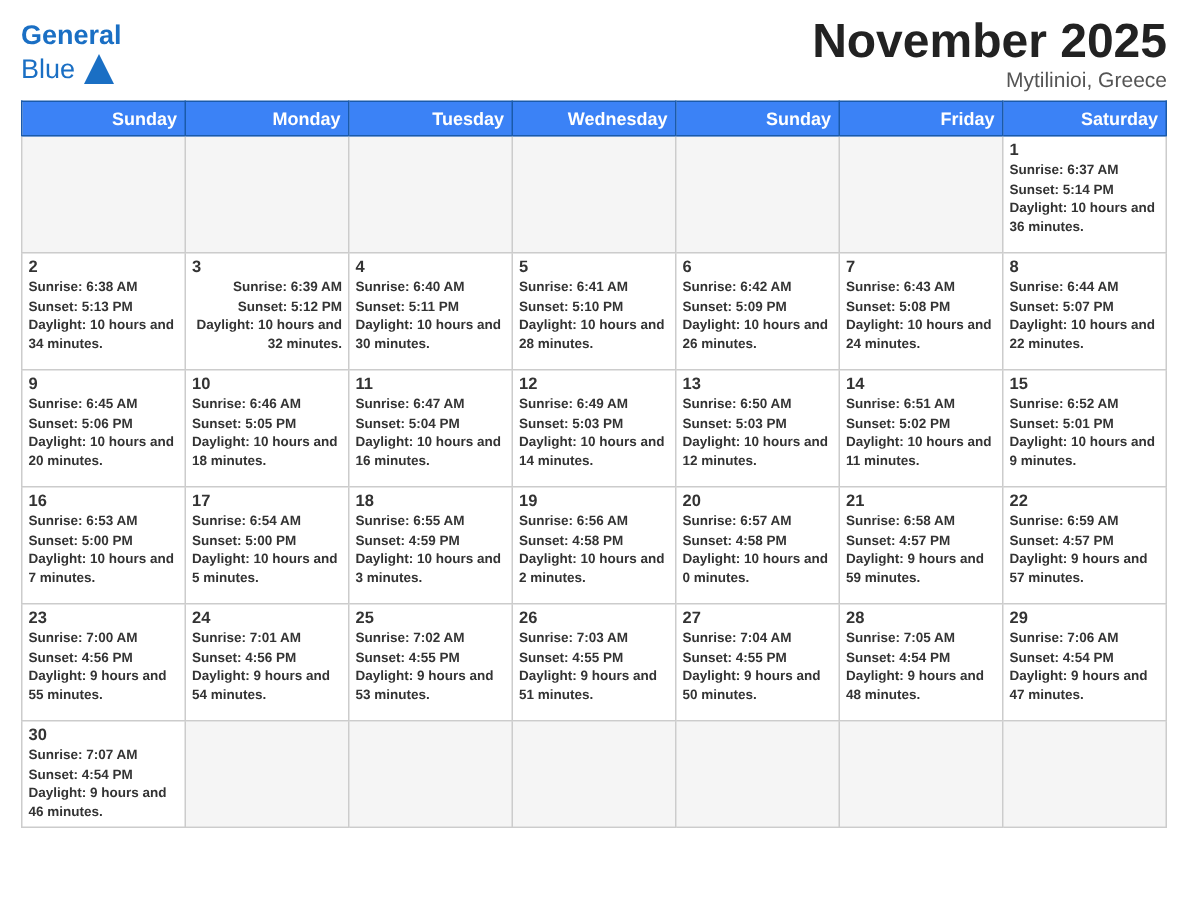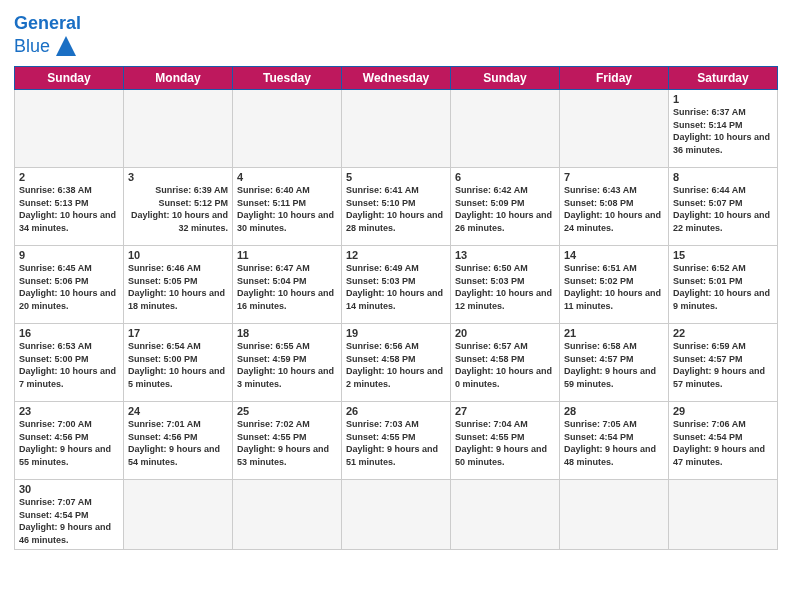--- a/index.html
+++ b/index.html
@@ -52,26 +52,26 @@
     .location {
       font-size: 14px;
       color: #555;
     }
     .calendar {
       width: 100%;
       border-collapse: collapse;
       table-layout: fixed;
     }
     .calendar th {
-      background: #be185d;
+      background: #3b82f6;
       color: white;
       font-size: 12px;
       font-weight: bold;
       padding: 4px 5px;
-      text-align: center;
+      text-align: right;
       border: 1px solid #1a5aaa;
     }
     .calendar td {
       vertical-align: top;
       border: 1px solid #ccc;
       padding: 3px 4px;
       font-size: 9.5px;
       color: #333;
       background: #fff;
       height: 78px;
@@ -107,20 +107,24 @@
           <span>General</span>
         </div>
         <div style="display:flex;align-items:center;">
           <span style="font-size:18px;font-weight:normal;color:#1a6fc4;">Blue</span>
           <svg class="logo-icon" viewBox="0 0 28 28">
             <polygon points="4,24 14,4 24,24" fill="#1a6fc4"></polygon>
           </svg>
         </div>
       </div>
     </div>
+    <div class="title-block">
+      <div class="month-title">November 2025</div>
+      <div class="location">Mytilinioi, Greece</div>
+    </div>
   </div>
 
   <table class="calendar">
     <thead>
       <tr>
         <th>Sunday</th>
         <th>Monday</th>
         <th>Tuesday</th>
         <th>Wednesday</th>
         <th>Sunday</th>

